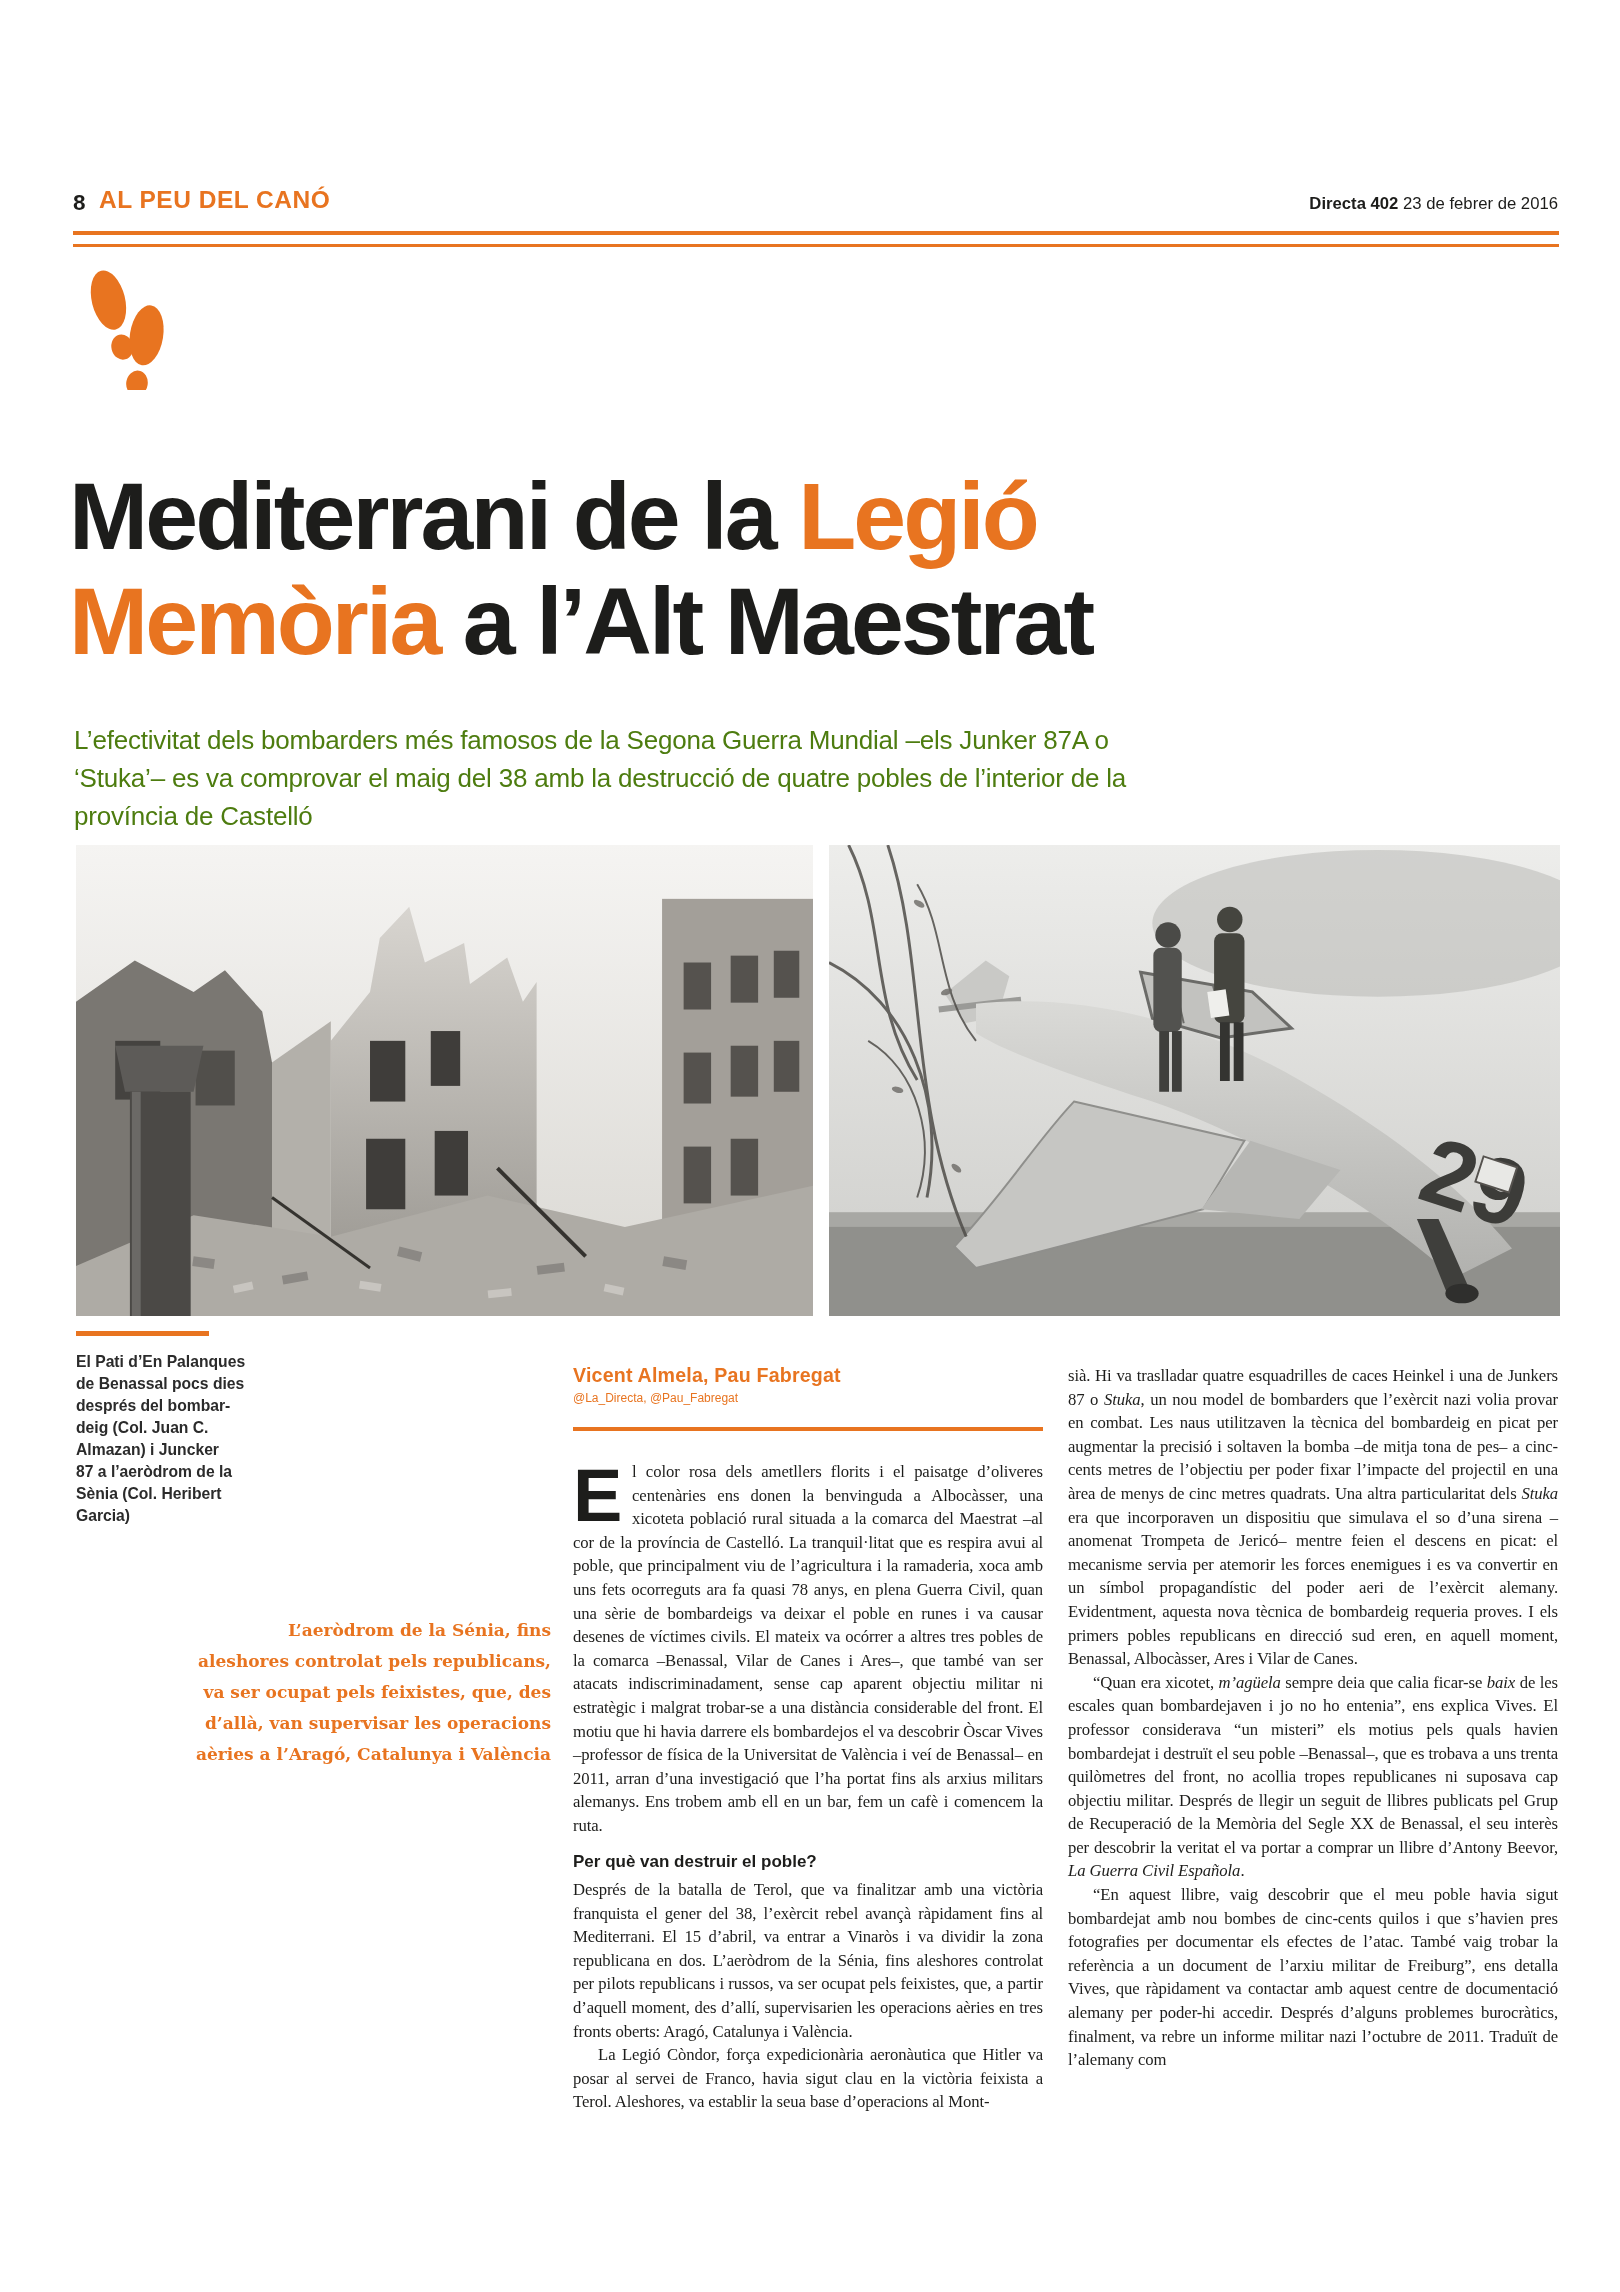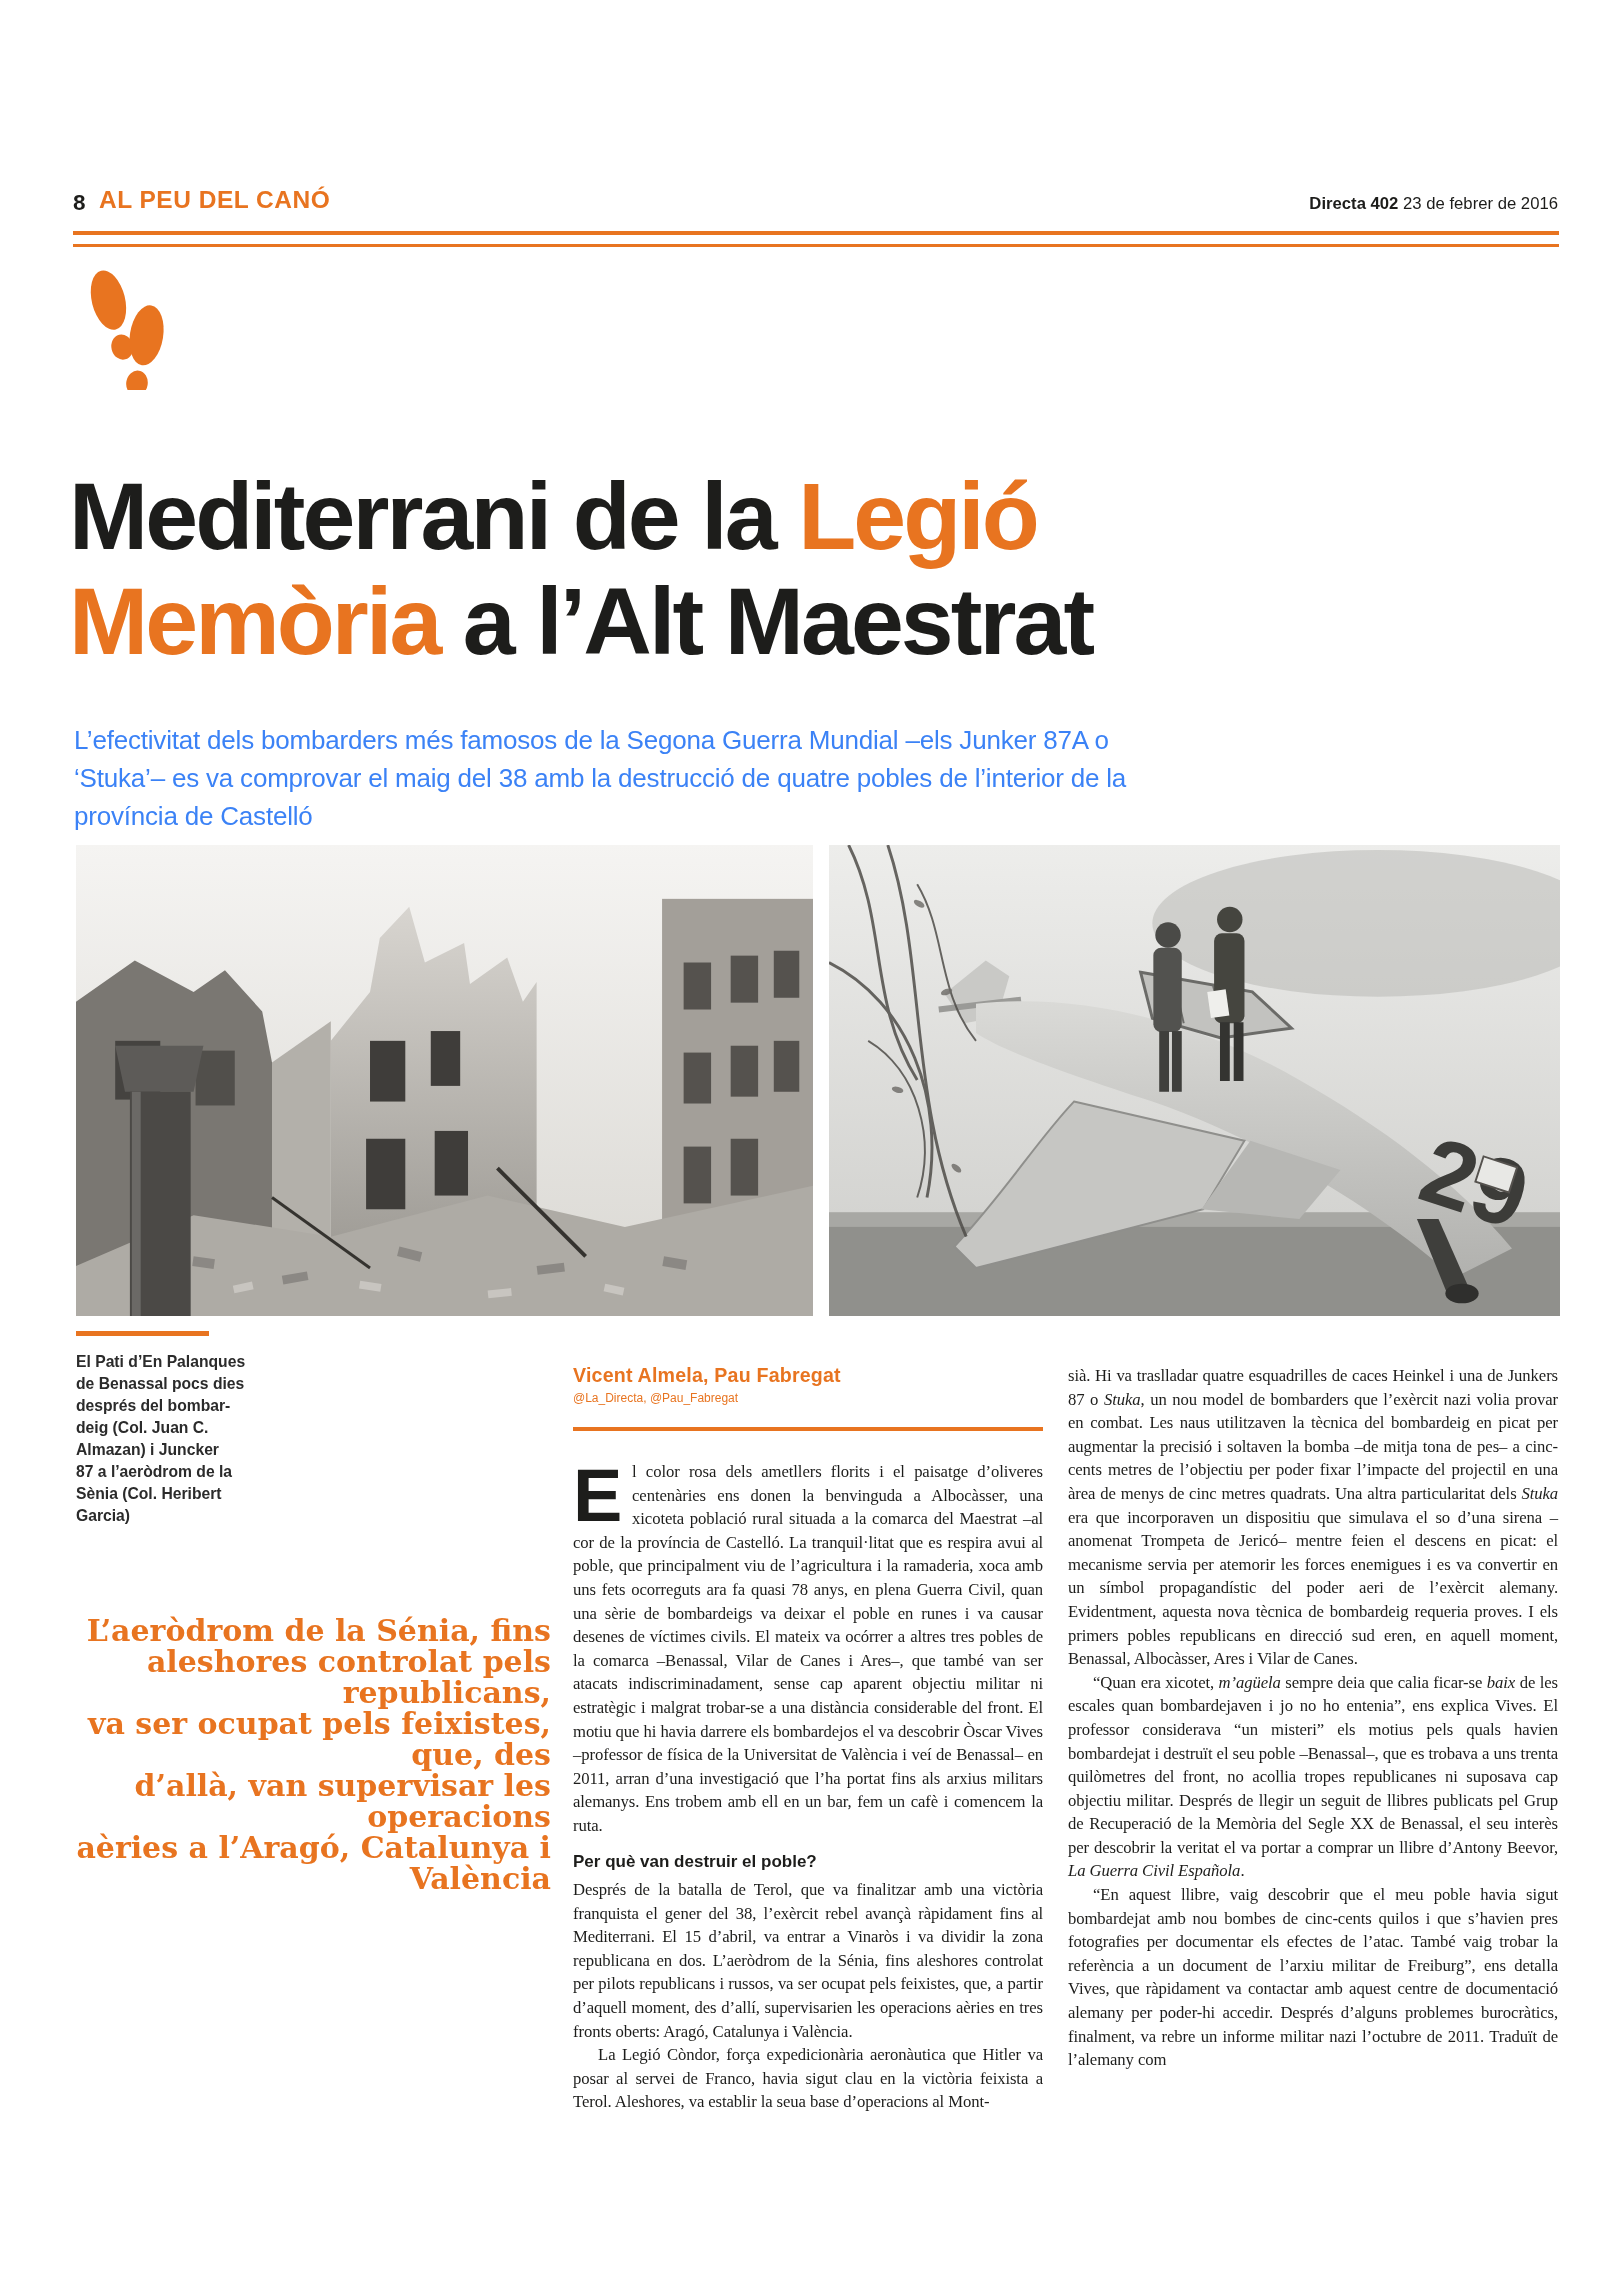--- a/index.html
+++ b/index.html
@@ -14,33 +14,33 @@
   .section-title{left:99px;top:186px;font-size:24.5px;font-weight:800;color:#e87420;letter-spacing:0.5px;text-align:right;}
   .issue-info{right:62px;top:194px;font-size:16.7px;color:#1d1d1b;text-align:right;}
   .issue-name{font-weight:700;}
   .rule{background:#e87420;left:73px;width:1486px;}
   .rule-top{top:231px;height:3.9px;}
   .rule-bottom{top:244px;height:2.9px;}
   
   .headline{left:69px;top:464px;font-size:95px;line-height:105px;font-weight:900;
     letter-spacing:-2.9px;white-space:nowrap;}
   .hl-orange{color:#e87420;}
-  .deck{left:74px;top:721px;width:1127px;font-size:26px;line-height:38px;color:#3b82f6;letter-spacing:-0.2px;}
+  .deck{left:74px;top:721px;width:1127px;font-size:26px;line-height:38px;color:#4d7c0f;letter-spacing:-0.2px;}
   
   .photo{top:845px;height:471px;overflow:hidden;background:#d9d7d3;}
   .photo svg{display:block;width:100%;height:100%;}
   .photo-ruins{left:76px;width:737px;}
   .photo-stuka{left:829px;width:731px;}
   
   .caption-rule{left:76px;top:1331px;width:133px;height:4.9px;background:#e87420;}
   .photo-caption{left:76px;top:1351px;width:230px;font-size:15.7px;line-height:22px;
     font-weight:600;color:#2b2b2b;white-space:pre-line;}
   
   .pull-quote{left:41px;width:510px;text-align:right;color:#e87420;
-    font-family:"DejaVu Serif",serif;font-weight:700;font-size:30px;line-height:31px;
+    font-family:"DejaVu Serif",serif;font-weight:700;font-size:17px;line-height:31px;
     white-space:pre-line;}
   .pq1{top:1615px;}
   .pq2{top:1847px;}
   
   .byline-authors{left:573px;top:1364px;font-size:19.6px;font-weight:800;color:#e87420;letter-spacing:0.2px;}
   .byline-handles{left:573px;top:1391px;font-size:12px;color:#e87420;}
   .byline-rule{left:573px;top:1427px;width:470px;height:3.9px;background:#e87420;}
   
   .bodytext{font-family:"Liberation Serif",serif;font-size:16.7px;line-height:23.6px;
     text-align:justify;color:#1d1d1b;letter-spacing:-0.1px;}

